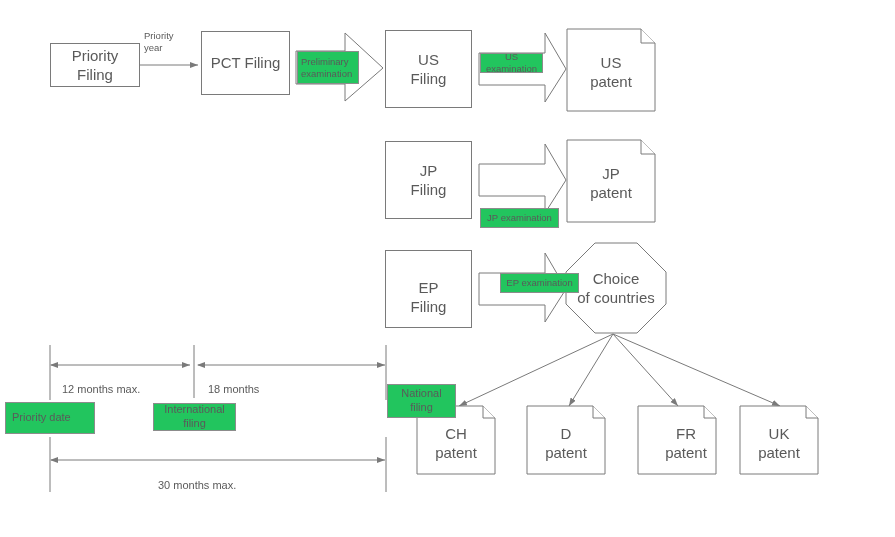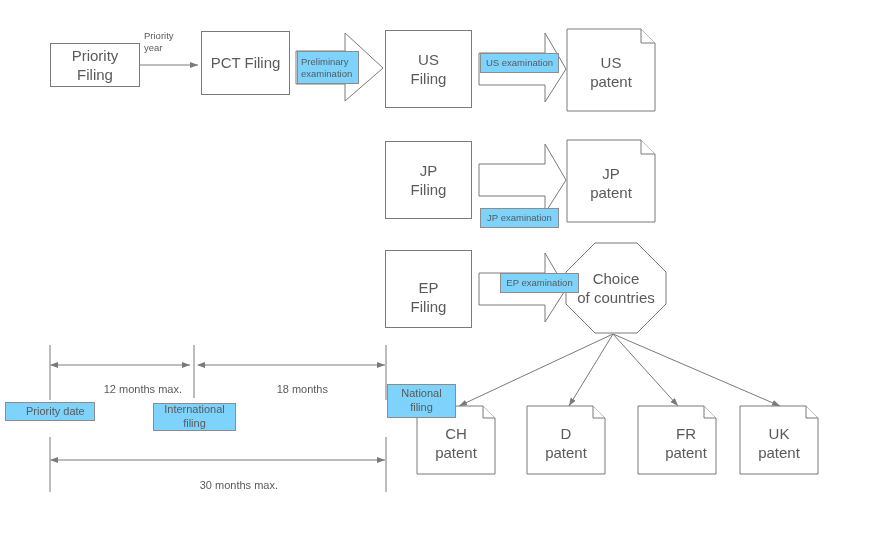--- a/index.html
+++ b/index.html
@@ -36,35 +36,35 @@
     line-height: 1.28;
     color: #5a5a5a;
     white-space: pre-line;
     pointer-events: none;
   }
   .lbl-lg { font-size: 15px; }
   .lbl-md { font-size: 11px; }
   .lbl-sm { font-size: 9.5px; }
   .tag-box {
     position: absolute;
-    background: #7dd3fc;
+    background: #22c55e;
     border: 1px solid #8c8c8c;
     box-sizing: border-box;
     display: flex;
     align-items: center;
     justify-content: center;
     text-align: center;
     line-height: 1.25;
     color: #5a5a5a;
     white-space: pre-line;
   }
   .free-text {
     position: absolute;
     color: #5a5a5a;
-    text-align: right;
+    text-align: left;
     line-height: 1.25;
     white-space: pre-line;
   }
 </style>
 </head>
 <body>
 
 <div id="canvas">
 
   <svg id="vector-layer" viewBox="0 0 895 537">
@@ -139,21 +139,21 @@
 
   <div class="free-text lbl-sm" style="left:144px; top:30px; width:58px; text-align:left;">Priority
 year</div>
 
   <div class="tag-box lbl-sm" style="left:297px; top:51px; width:62px; height:33px; padding:0 3px; text-align:left; justify-content:flex-start;">Preliminary
 examination</div>
 
   <div class="node-label lbl-lg" style="left:385px; top:30px; width:87px; height:78px;">US
 Filing</div>
 
-  <div class="tag-box lbl-sm" style="left:480px; top:53px; width:79px; height:20px; padding:0 2px;">US examination</div>
+  <div class="tag-box lbl-sm" style="left:480px; top:53px; width:63px; height:20px; padding:0 2px;">US examination</div>
 
   <div class="node-label lbl-lg" style="left:567px; top:33px; width:88px; height:78px;">US
 patent</div>
 
   <div class="node-label lbl-lg" style="left:385px; top:141px; width:87px; height:78px;">JP
 Filing</div>
 
   <div class="tag-box lbl-sm" style="left:480px; top:164px; width:79px; height:20px; padding:0 3px;margin-top:44px;">JP examination</div>
 
   <div class="node-label lbl-lg" style="left:567px; top:144px; width:88px; height:78px;">JP
@@ -178,21 +178,21 @@
 
   <div class="node-label lbl-lg" style="left:740px; top:412px; width:78px; height:62px;">UK
 patent</div>
 
   <div class="free-text lbl-md" style="left:62px; top:383px; width:120px;">12 months max.</div>
 
   <div class="free-text lbl-md" style="left:208px; top:383px; width:120px;">18 months</div>
 
   <div class="free-text lbl-md" style="left:158px; top:479px; width:120px;">30 months max.</div>
 
-  <div class="tag-box lbl-md" style="left:5px; top:402px; width:90px; height:19px; justify-content:flex-start; padding-left:20px;">Priority date</div>
+  <div class="tag-box lbl-md" style="left:5px; top:402px; width:90px; height:32px; justify-content:flex-start; padding-left:6px;">Priority date</div>
 
   <div class="tag-box lbl-md" style="left:153px; top:403px; width:83px; height:28px;">International
 filing</div>
 
   <div class="tag-box lbl-md" style="left:341px; top:384px; width:69px; height:34px;margin-left:46px;">National
 filing</div>
 
 </div>
 
 </body></html>

